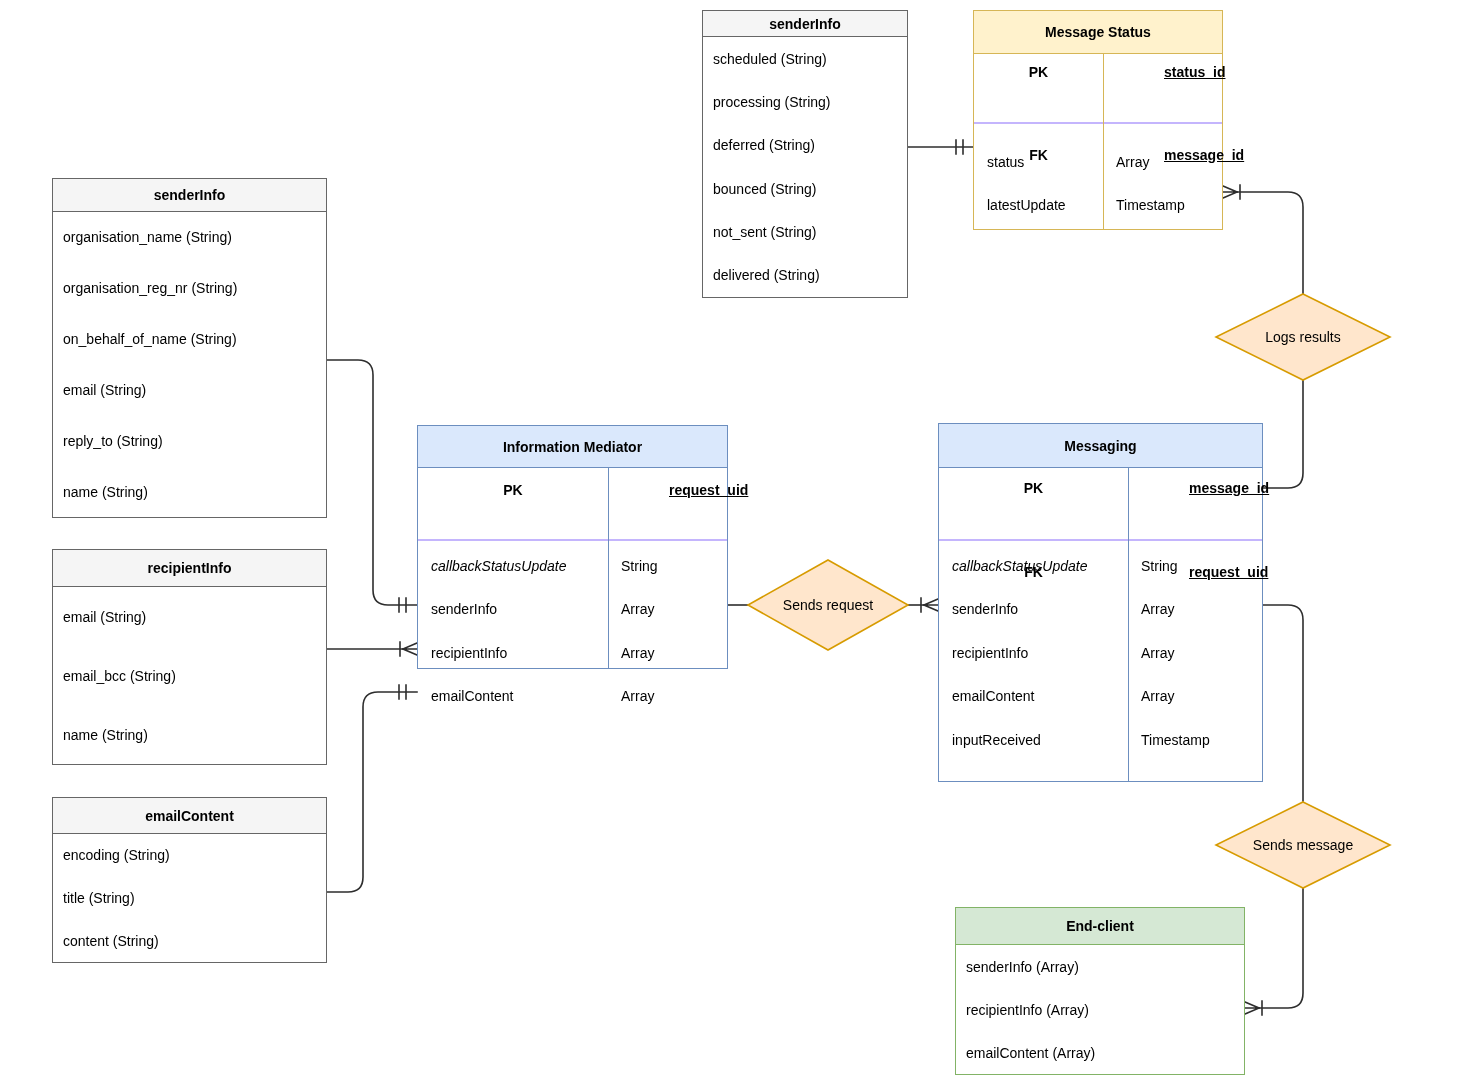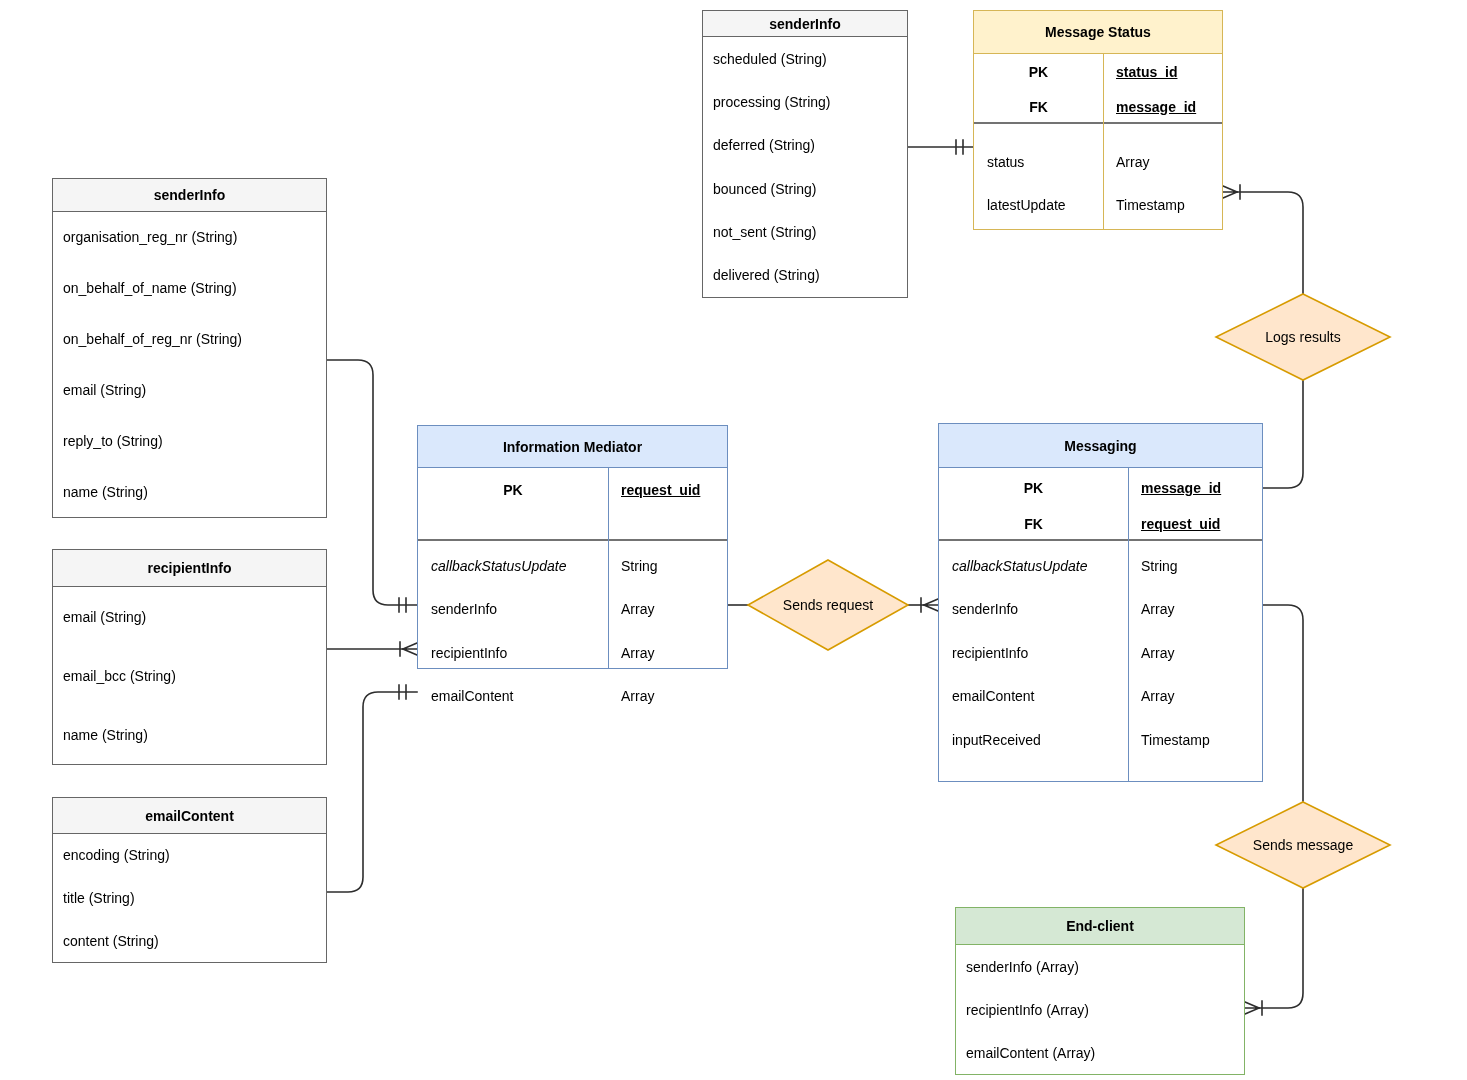--- a/index.html
+++ b/index.html
@@ -39,22 +39,23 @@
   .v-blue   { border-color: #6C8EBF; }
   .v-blue   > .ttl { background: #DAE8FC; border-color: #6C8EBF; }
   .v-green  { border-color: #82B366; justify-content: flex-end; }
   .v-green  > .ttl { background: #D5E8D4; border-color: #82B366; }
 
   .rws { flex: 1; display: flex; flex-direction: column; }
   .rw  { flex: 1; display: flex; align-items: center; padding-left: 10px; white-space: nowrap; }
 
   .keys {
     display: grid;
-    border-bottom: 2px solid #737373;
+    border-bottom: 2px solid #c4b5fd;
     flex: none;
+    gap: 48px;
   }
   .kk { display: flex; align-items: center; justify-content: center; font-weight: bold; }
   .kv { display: flex; align-items: center; font-weight: bold; text-decoration: underline; padding-left: 13px; white-space: nowrap; }
 
   .flds { flex: 1; display: grid; grid-auto-rows: 43.5px; padding-top: 3px; }
   .fn { display: flex; align-items: center; padding-left: 13px; white-space: nowrap; }
   .ft { display: flex; align-items: center; padding-left: 13px; white-space: nowrap; }
   .italic { font-style: italic; }
 
   .vdiv { position: absolute; width: 1px; bottom: 0; }
@@ -160,23 +161,23 @@
       <div class="ft">Array</div>
       <div class="fn">latestUpdate</div>
       <div class="ft">Timestamp</div>
     </div>
     <div class="vdiv yellow" style="left:129px; top:43px;"></div>
   </div>
 
   <div class="ent v-gray" style="left:52px; top:178px; width:275px; height:340px;">
     <div class="ttl" style="height:33px;">senderInfo</div>
     <div class="rws">
+      <div class="rw">organisation_name (String)</div>
       <div class="rw">organisation_reg_nr (String)</div>
       <div class="rw">on_behalf_of_name (String)</div>
-      <div class="rw">on_behalf_of_reg_nr (String)</div>
       <div class="rw">email (String)</div>
       <div class="rw">reply_to (String)</div>
       <div class="rw">name (String)</div>
     </div>
   </div>
 
   <div class="ent v-gray" style="left:52px; top:549px; width:275px; height:216px;">
     <div class="ttl" style="height:37px;">recipientInfo</div>
     <div class="rws">
       <div class="rw">email (String)</div>

